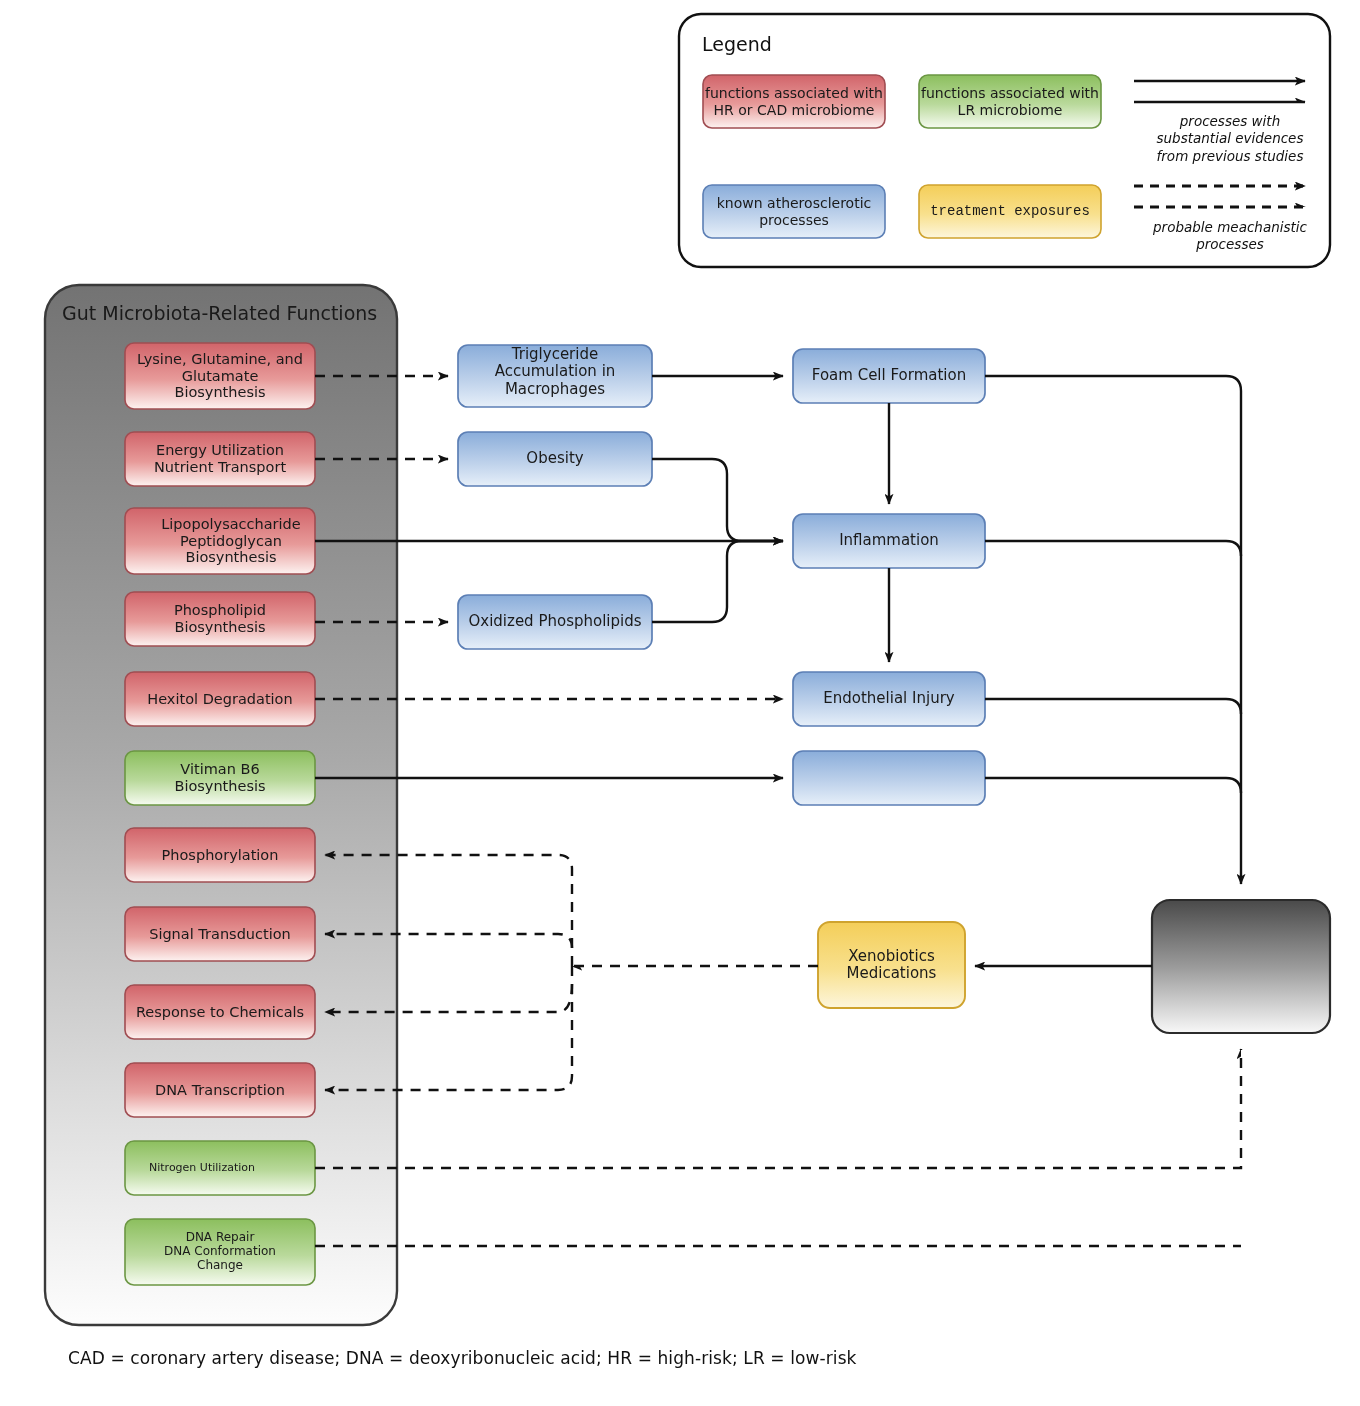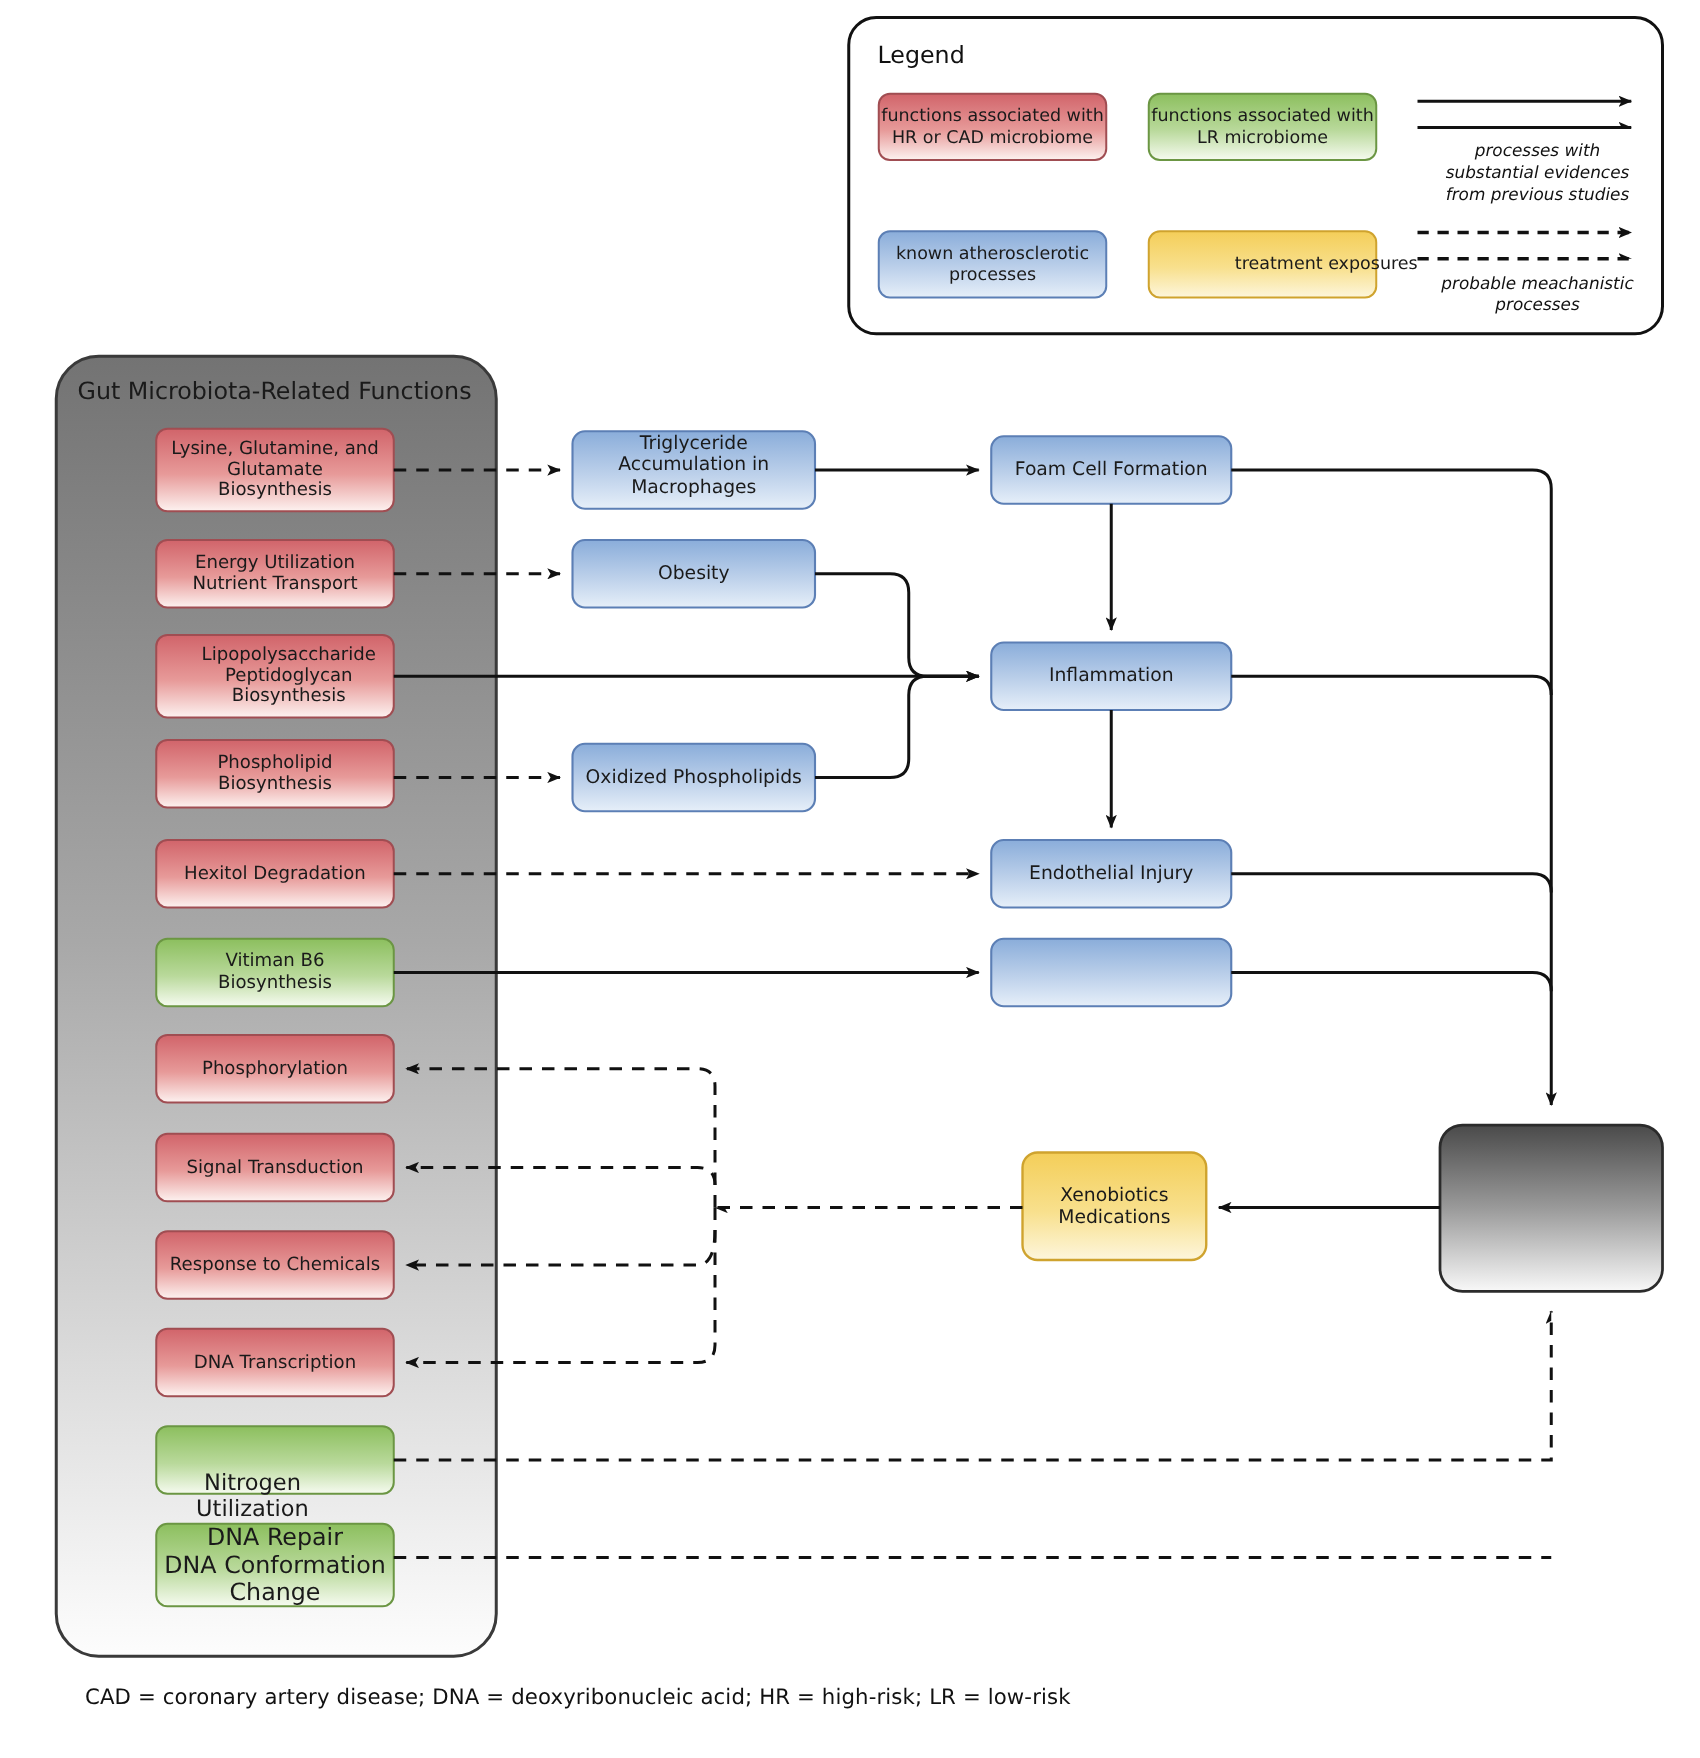--- a/index.html
+++ b/index.html
@@ -154,39 +154,39 @@
     <path d="M315,1168 L1241,1168 L1241,1049" stroke-dasharray="10 8" marker-end="url(#halfarw)"></path>
     <path d="M315,1246 L1241,1246" stroke-dasharray="10 8"></path>
   </g>
 </svg>
 
 <div class="legend-title">Legend</div>
 
 <div class="nodelabel" style="left:703px;top:75px;width:182px;height:53px;font-size:14px;">functions associated with<br>HR or CAD microbiome</div>
 <div class="nodelabel" style="left:919px;top:75px;width:182px;height:53px;font-size:14px;">functions associated with<br>LR microbiome</div>
 <div class="nodelabel" style="left:703px;top:185px;width:182px;height:53px;font-size:14px;">known atherosclerotic<br>processes</div>
-<div class="nodelabel" style="left:970px;top:185px;width:182px;height:53px;font-size:14px;">treatment exposures</div>
+<div class="nodelabel" style="left:919px;top:185px;width:182px;height:53px;font-size:14px;font-family:Liberation Mono, monospace;">treatment exposures</div>
 
 <div class="leg-cap" style="left:1140px;top:113px;width:180px;">processes with<br>substantial evidences<br>from previous studies</div>
 <div class="leg-cap" style="left:1140px;top:219px;width:180px;">probable meachanistic<br>processes</div>
 
 <div class="nodelabel" style="left:62px;top:298px;width:320px;height:30px;justify-content:flex-start;font-size:19px;">Gut Microbiota-Related Functions</div>
 
 <div class="nodelabel" style="left:125px;top:343px;width:190px;height:66px;font-size:14.5px;">Lysine, Glutamine, and<br>Glutamate<br>Biosynthesis</div>
 <div class="nodelabel" style="left:125px;top:432px;width:190px;height:54px;font-size:14.5px;">Energy Utilization<br>Nutrient Transport</div>
 <div class="nodelabel" style="left:125px;top:508px;width:212px;height:66px;font-size:14.5px;">Lipopolysaccharide<br>Peptidoglycan<br>Biosynthesis</div>
 <div class="nodelabel" style="left:125px;top:592px;width:190px;height:54px;font-size:14.5px;">Phospholipid<br>Biosynthesis</div>
 <div class="nodelabel" style="left:125px;top:672px;width:190px;height:54px;font-size:14.5px;">Hexitol Degradation</div>
 <div class="nodelabel" style="left:125px;top:751px;width:190px;height:54px;font-size:14.5px;">Vitiman B6<br>Biosynthesis</div>
 <div class="nodelabel" style="left:125px;top:828px;width:190px;height:54px;font-size:14.5px;">Phosphorylation</div>
 <div class="nodelabel" style="left:125px;top:907px;width:190px;height:54px;font-size:14.5px;">Signal Transduction</div>
 <div class="nodelabel" style="left:122px;top:985px;width:196px;height:54px;font-size:14.5px;">Response to Chemicals</div>
 <div class="nodelabel" style="left:125px;top:1063px;width:190px;height:54px;font-size:14.5px;">DNA Transcription</div>
-<div class="nodelabel" style="left:125px;top:1171px;width:154px;height:54px;font-size:18px;">Nitrogen Utilization</div>
-<div class="nodelabel" style="left:125px;top:1219px;width:190px;height:66px;font-size:19px;text-align:center;">DNA Repair<br>DNA Conformation<br>Change</div>
+<div class="nodelabel" style="left:125px;top:1141px;width:154px;height:54px;font-size:11px;">Nitrogen Utilization</div>
+<div class="nodelabel" style="left:125px;top:1219px;width:190px;height:66px;font-size:12px;text-align:center;">DNA Repair<br>DNA Conformation<br>Change</div>
 
 <div class="nodelabel" style="left:458px;top:335px;width:194px;height:74px;font-size:15px;">Triglyceride<br>Accumulation in<br>Macrophages</div>
 <div class="nodelabel" style="left:458px;top:432px;width:194px;height:54px;font-size:15px;">Obesity</div>
 <div class="nodelabel" style="left:455px;top:595px;width:200px;height:54px;font-size:15px;">Oxidized Phospholipids</div>
 <div class="nodelabel" style="left:793px;top:349px;width:192px;height:54px;font-size:15px;">Foam Cell Formation</div>
 <div class="nodelabel" style="left:793px;top:514px;width:192px;height:54px;font-size:15px;">Inflammation</div>
 <div class="nodelabel" style="left:793px;top:672px;width:192px;height:54px;font-size:15px;">Endothelial Injury</div>
 <div class="nodelabel" style="left:818px;top:922px;width:147px;height:86px;font-size:15px;">Xenobiotics<br>Medications</div>
 
 <div class="caption">CAD = coronary artery disease; DNA = deoxyribonucleic acid; HR = high-risk; LR = low-risk</div>

